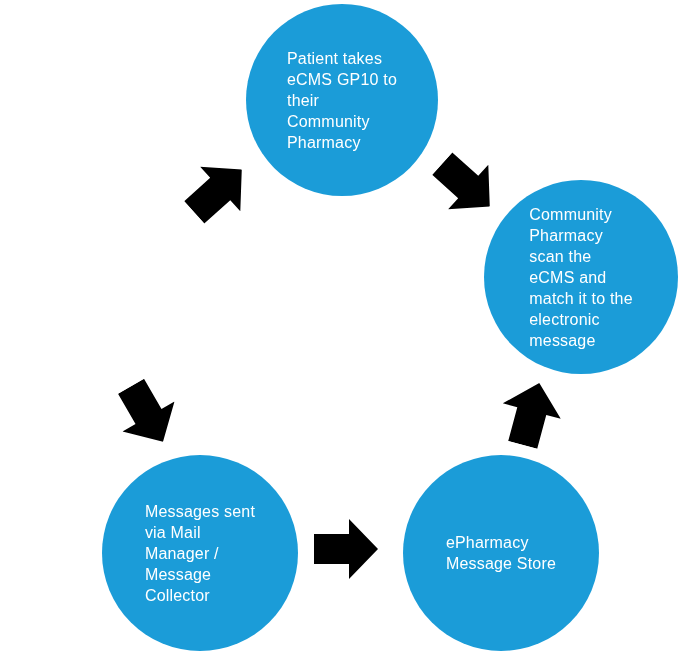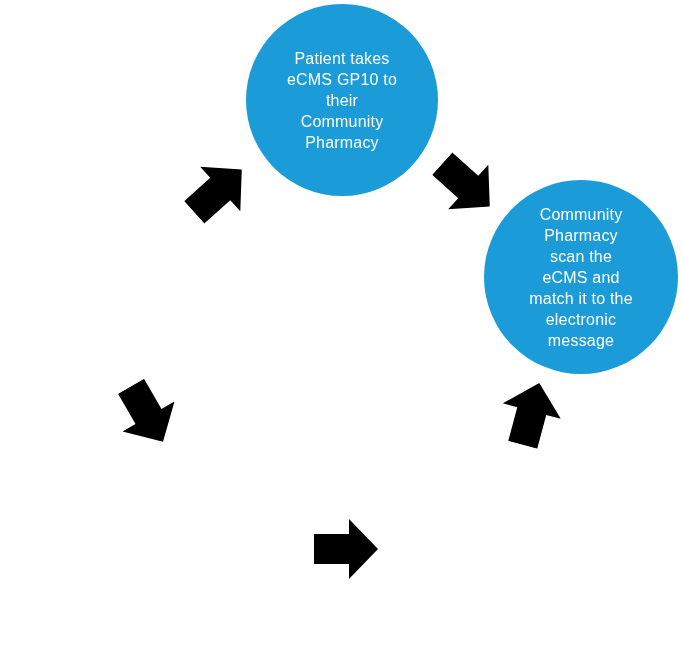--- a/index.html
+++ b/index.html
@@ -16,21 +16,21 @@
     overflow: hidden;
   }
   .node {
     position: absolute;
     border-radius: 50%;
     background: var(--node-color, #1b9cd8);
     color: var(--text-color, #ffffff);
     display: flex;
     align-items: center;
     justify-content: center;
-    text-align: center;
+    text-align: left;
   }
   .node-label {
     white-space: pre-line;
     font-size: 16px;
     line-height: 21px;
     letter-spacing: 0.2px;
     padding: 6px;
   }
   
   .node-patient        { left: 246px; top: 4px;   width: 192px; height: 192px; }
@@ -75,21 +75,32 @@
     <div class="node-label">Community
 Pharmacy
 scan the
 eCMS and
 match it to the
 electronic
 message</div>
   </div>
 
 
+  <div class="node node-messages-sent">
+    <div class="node-label">Messages sent
+via Mail
+Manager /
+Message
+Collector</div>
+  </div>
 
+  <div class="node node-message-store">
+    <div class="node-label">ePharmacy
+Message Store</div>
+  </div>
 
   <div class="arrow arrow-a">
     <svg viewBox="0 0 64 60" aria-hidden="true">
       <polygon points="0,15 35,15 35,0 64,30 35,60 35,45 0,45"></polygon>
     </svg>
   </div>
 
   <div class="arrow arrow-b">
     <svg viewBox="0 0 64 60" aria-hidden="true">
       <polygon points="0,15 35,15 35,0 64,30 35,60 35,45 0,45"></polygon>

